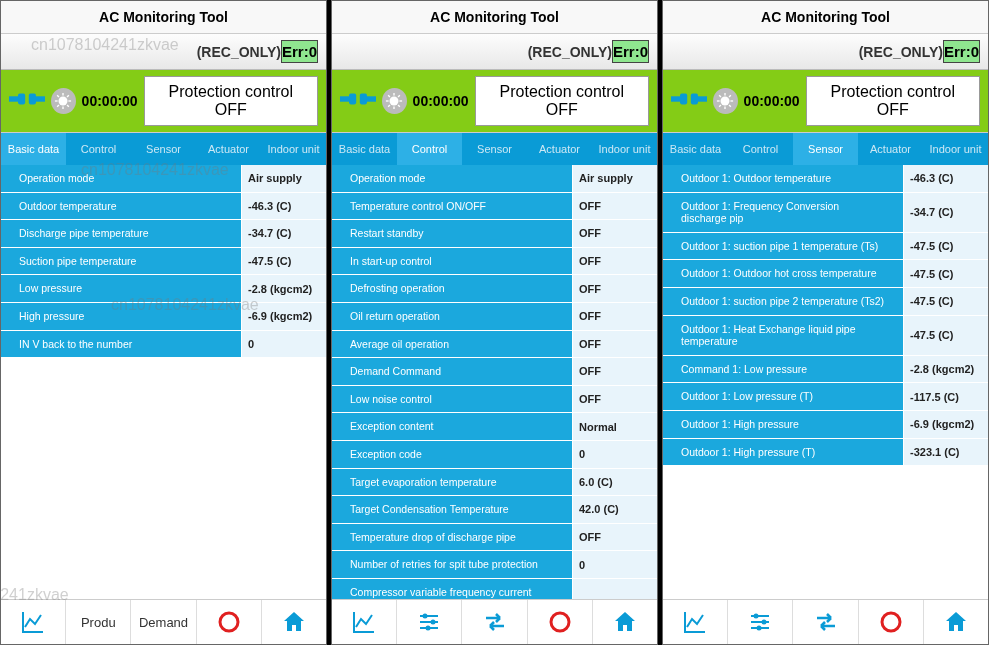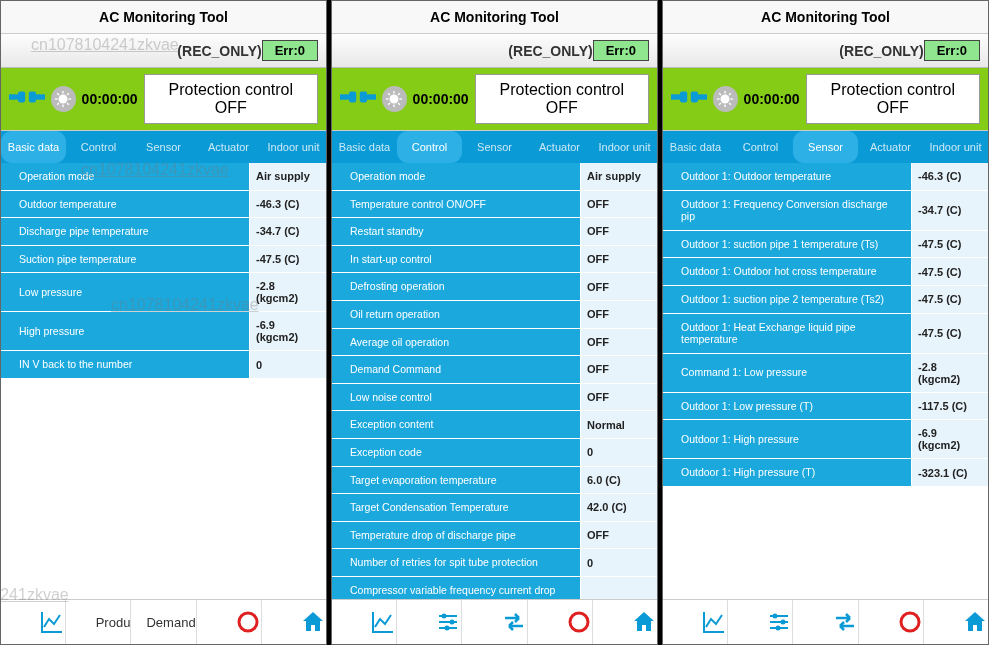--- a/index.html
+++ b/index.html
@@ -1,40 +1,40 @@
 <!DOCTYPE html>
 <html><head>
 <meta charset="utf-8">
 <style>
 * { margin: 0; padding: 0; box-sizing: border-box; }
 body { font-family: Arial, sans-serif; background: #000; display: flex; gap: 4px; width: 989px; height: 645px; overflow: hidden; }
 .screen { flex: 1; background: #fff; display: flex; flex-direction: column; border: 1px solid #666; position: relative; }
 .title-bar { text-align: center; font-weight: bold; padding: 8px 0; font-size: 14px; background: #f8f8f8; border-bottom: 1px solid #ccc; }
 .status-bar { display: flex; align-items: center; justify-content: flex-end; padding: 6px 8px; background: linear-gradient(#fdfdfd,#e8e8e8); border-bottom: 1px solid #bbb; }
 .status-label { font-weight: bold; font-size: 14px; color: #333; }
-.err-badge { background: #8fe68f; border: 1px solid #444; padding: 2px 12px; font-size: 13px; font-weight: bold; }
+.err-badge { background: #8fe68f; border: 1px solid #444; padding: 2px 0; font-size: 15px; font-weight: bold; }
 .control-bar { display: flex; align-items: center; padding: 6px 8px; gap: 6px; background: #84cc16; border-bottom: 1px solid #ccc; }
 .conn-icon svg { width: 36px; height: 18px; }
 .light-icon { width: 26px; height: 26px; background: #bbb; border-radius: 50%; display: flex; align-items: center; justify-content: center; }
 .light-icon svg { width: 18px; height: 18px; }
 .timer { font-weight: bold; font-size: 14px; flex: 0 0 auto; }
 .protect-btn { margin-left: auto; padding: 6px 10px; font-size: 16px; border: 1px solid #999; background: #fff; }
 .tabs { display: flex; background: #0a9bd6; }
-.tab { flex: 1; text-align: center; padding: 10px 2px; font-size: 11px; color: #cce8f5; cursor: pointer; white-space: nowrap; overflow: hidden; border-radius: 11px; }
+.tab { flex: 1; text-align: center; padding: 10px 2px; font-size: 11px; color: #cce8f5; cursor: pointer; white-space: nowrap; overflow: hidden; }
 .tab.highlight { background: #2db0e6; color: #fff; }
 .table-wrap { flex: 1; overflow: auto; background: #fff; }
 .row { display: flex; border-bottom: 1px solid #fff; }
 .row .label { flex: 1; background: #1ba8dd; color: #fff; font-size: 10.5px; padding: 7px 18px; border-right: 1px solid #fff; line-height: 1.2; display: flex; align-items: center; }
-.row .value { width: 76px; background: #e8f4fb; color: #222; font-size: 11px; font-weight: bold; padding: 7px 6px; display: flex; align-items: center; }
+.row .value { width: 84px; background: #e8f4fb; color: #222; font-size: 11px; font-weight: bold; padding: 7px 6px; display: flex; align-items: center; }
 .bottom-nav { display: flex; border-top: 1px solid #ccc; }
-.nav-item { flex: 1; display: flex; align-items: center; justify-content: flex-end; height: 44px; border-right: 1px solid #ddd; }
+.nav-item { flex: 1; display: flex; align-items: center; justify-content: center; height: 44px; border-right: 1px solid #ddd; }
 .nav-item:last-child { border-right: none; }
 .nav-item svg { width: 26px; height: 26px; }
 .nav-text { font-size: 13px; color: #333; }
-.watermark { position: absolute; color: rgba(120,120,120,0.35); font-size: 16px; pointer-events: none; z-index: 10; text-decoration: underline; }
+.watermark { position: absolute; color: rgba(120,120,120,0.35); font-size: 16px; pointer-events: none; z-index: 10; }
 </style>
 </head>
 <body>
 
 <div class="screen">
     <div class="title-bar">AC Monitoring Tool</div>
     <div class="status-bar">
       <span class="status-label">(REC_ONLY)</span>
       <span class="err-badge">Err:0</span>
     </div>

